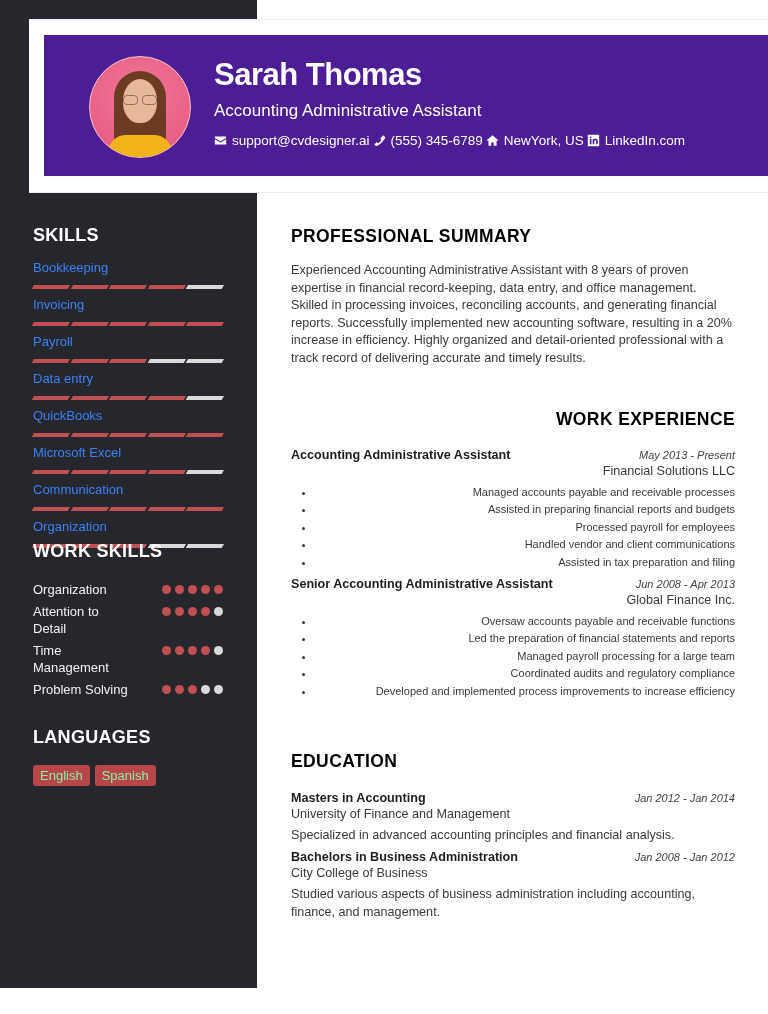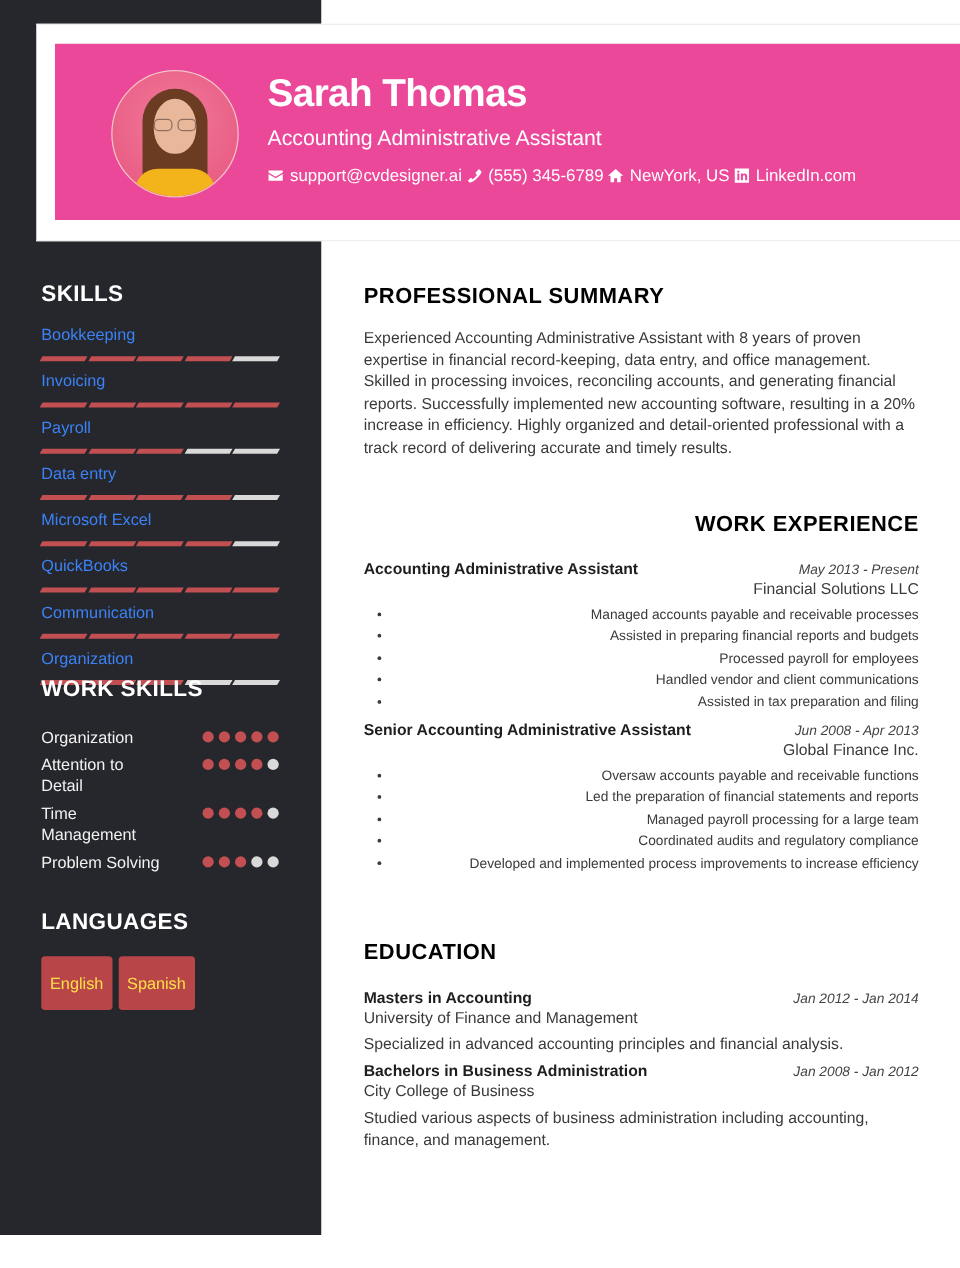--- a/index.html
+++ b/index.html
@@ -13,21 +13,21 @@
     position:absolute; left:0; top:0; width:257px; height:988px;
     background:#26272c;
   }
   .header-card {
     position:absolute; left:29px; top:19px; width:739px; height:172px;
     background:#fff;
     border-top:1px solid #eee; border-bottom:1px solid #eee;
   }
   .banner {
     position:absolute; left:15px; top:15px; right:0; height:141px;
-    background:#ec4899;
+    background:#4c1d95;
   }
   .avatar {
     position:absolute; left:45px; top:21px; width:100px; height:100px;
     border-radius:50%;
     background:radial-gradient(circle at 50% 40%, #f07a9a 0%, #ea5f86 70%);
     border:1px solid #f3c7c7;
     overflow:hidden;
   }
   .avatar .hair {
     position:absolute; left:24px; top:14px; width:52px; height:82px;
@@ -75,22 +75,22 @@
 
   .soft-row { display:flex; justify-content:space-between; align-items:flex-start; margin-bottom:5px; }
   .soft-name { font-size:13px; color:#f2f2f2; line-height:17px; width:110px; }
   .dots { display:flex; gap:4px; padding-top:4px; }
   .dot { width:9px; height:9px; border-radius:50%; }
   .dot.on { background:#c24f51; }
   .dot.off { background:#d9d9d9; }
 
   .langs { display:flex; gap:5px; }
   .lang {
-    background:#b84547; color:#fde047; font-size:13px;
-    padding:14px 7px; border-radius:3px;
+    background:#b84547; color:#86efac; font-size:13px;
+    padding:3px 7px; border-radius:3px;
   }
 
   .main { position:absolute; left:291px; width:444px; }
   .main-heading {
     font-size:17.5px; font-weight:bold; color:#000000; letter-spacing:0.4px;
     margin:0;
   }
   .summary {
     font-size:12.6px; line-height:17.5px; color:#3a3a3a; margin:0;
   }
@@ -187,37 +187,37 @@
         <div class="skill-name">Data entry</div>
         <div class="bars">
           <span class="bar on"></span>
           <span class="bar on"></span>
           <span class="bar on"></span>
           <span class="bar on"></span>
           <span class="bar off"></span>
         </div>
       </div>
       <div class="skill">
+        <div class="skill-name">QuickBooks</div>
+        <div class="bars">
+          <span class="bar on"></span>
+          <span class="bar on"></span>
+          <span class="bar on"></span>
+          <span class="bar on"></span>
+          <span class="bar on"></span>
+        </div>
+      </div>
+      <div class="skill">
         <div class="skill-name">Microsoft Excel</div>
         <div class="bars">
           <span class="bar on"></span>
           <span class="bar on"></span>
           <span class="bar on"></span>
           <span class="bar on"></span>
           <span class="bar off"></span>
-        </div>
-      </div>
-      <div class="skill">
-        <div class="skill-name">QuickBooks</div>
-        <div class="bars">
-          <span class="bar on"></span>
-          <span class="bar on"></span>
-          <span class="bar on"></span>
-          <span class="bar on"></span>
-          <span class="bar on"></span>
         </div>
       </div>
       <div class="skill">
         <div class="skill-name">Communication</div>
         <div class="bars">
           <span class="bar on"></span>
           <span class="bar on"></span>
           <span class="bar on"></span>
           <span class="bar on"></span>
           <span class="bar on"></span>

